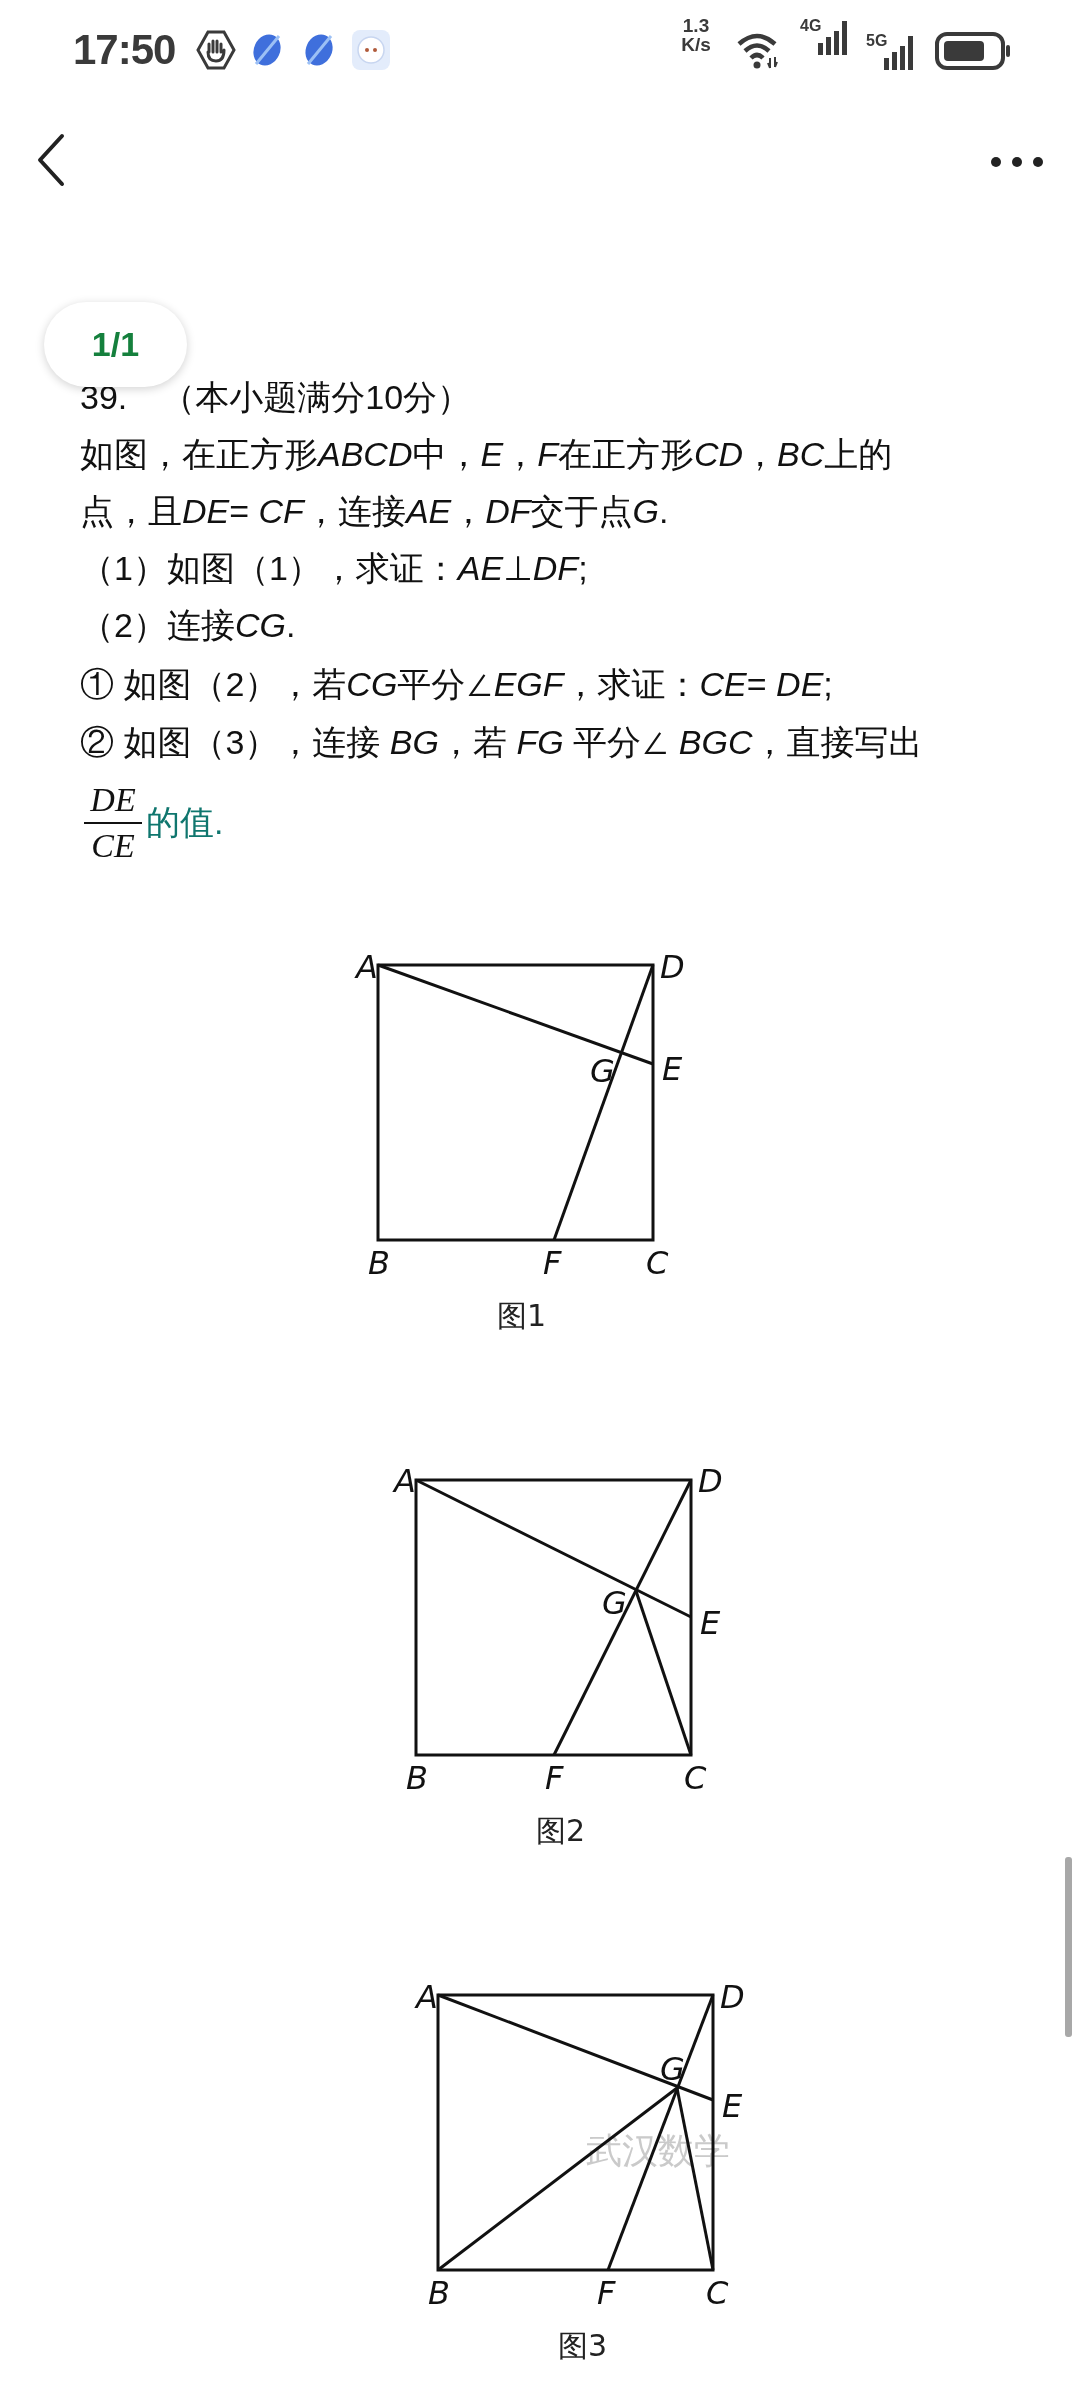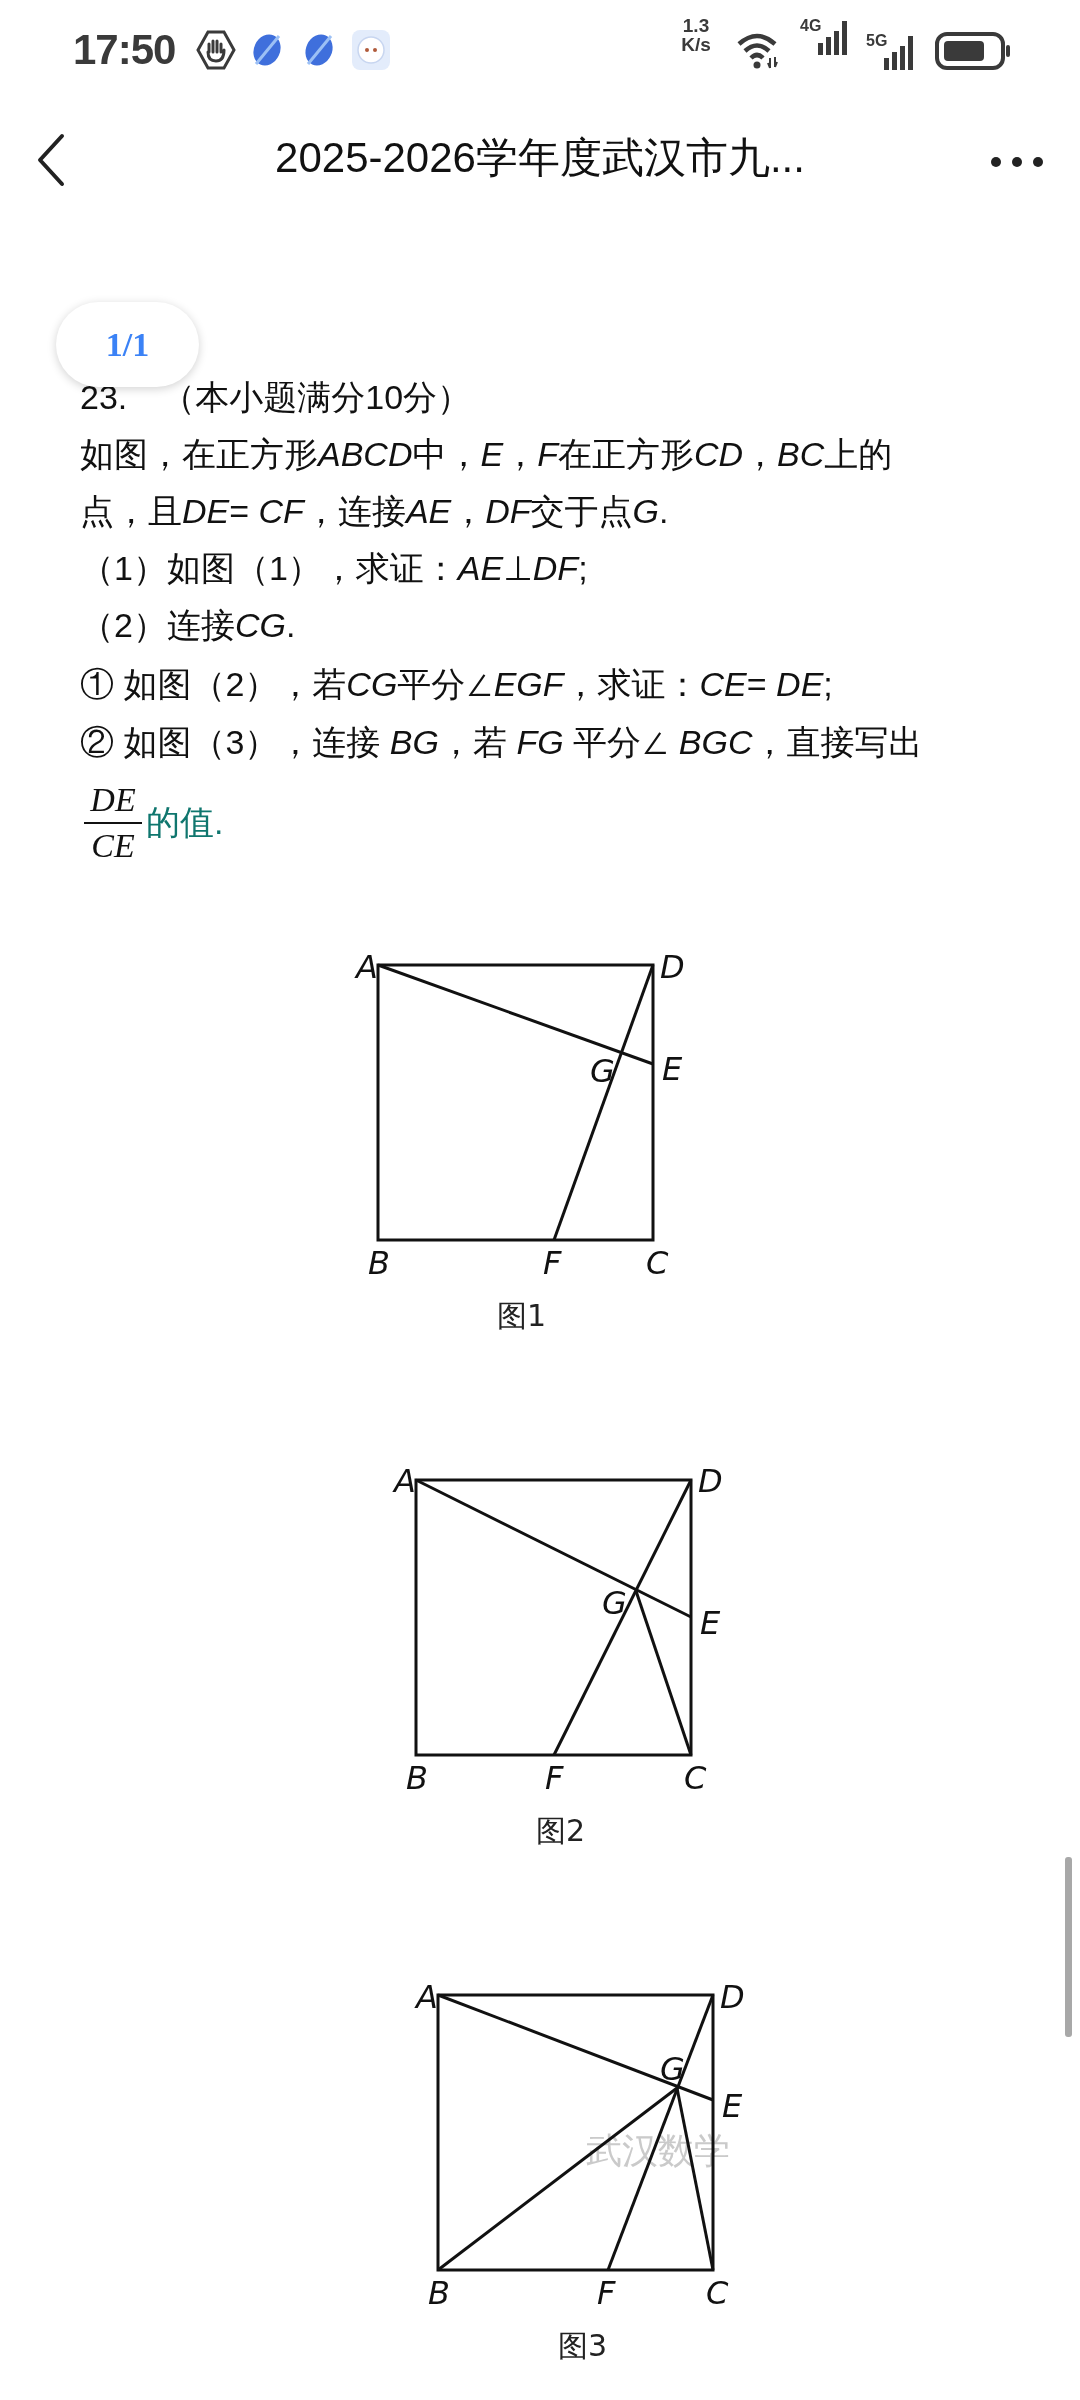--- a/index.html
+++ b/index.html
@@ -6,23 +6,23 @@
   body { width:1080px; height:2400px; background:#ffffff; position:relative; overflow:hidden;
          font-family:"DejaVu Sans","Liberation Sans",sans-serif; color:#1a1a1a; }
   .statusbar { position:absolute; left:0; top:0; width:1080px; height:100px; }
   .sb-time { position:absolute; left:73px; top:26px; font-size:42px; font-weight:bold; color:#3a3a3a; letter-spacing:-1px; font-family:"Liberation Sans",sans-serif; }
   .sb-ic { position:absolute; top:30px; }
   .sb-speed { position:absolute; left:676px; top:16px; width:40px; font-size:19px; line-height:19px; font-weight:bold; color:#3a3a3a; text-align:center; font-family:"Liberation Sans",sans-serif; }
   .navbar { position:absolute; left:0; top:110px; width:1080px; height:100px; }
   .nav-back { position:absolute; left:28px; top:20px; width:50px; height:60px; cursor:pointer; }
   .nav-title { position:absolute; left:150px; width:780px; top:20px; text-align:center; font-size:42px; color:#111; white-space:nowrap; font-family:"Liberation Sans",sans-serif; }
   .nav-more { position:absolute; left:990px; top:22px; font-size:40px; color:#222; letter-spacing:2px; cursor:pointer; }
-  .page-badge { position:absolute; left:56px; top:302px; width:143px; height:85px; border-radius:43px; background:#fff;
+  .page-badge { position:absolute; left:44px; top:302px; width:143px; height:85px; border-radius:43px; background:#fff;
                 box-shadow:0 2px 10px rgba(0,0,0,0.18); display:flex; align-items:center; justify-content:center;
-                font-size:34px; font-weight:bold; color:#3b82f6; font-family:Liberation Serif, serif; z-index:3; }
+                font-size:34px; font-weight:bold; color:#15803d; font-family:Liberation Sans, sans-serif; z-index:3; }
   .doc-line { position:absolute; left:80px; font-size:34px; color:#111; white-space:nowrap; font-family:"Liberation Sans",sans-serif; }
   .doc-line i { font-style:italic; }
   .frac { position:absolute; left:84px; top:780px; width:58px; text-align:center; font-family:"Liberation Serif",serif; font-style:italic; font-size:34px; color:#111; }
   .frac .num { border-bottom:2px solid #111; line-height:40px; padding-bottom:2px; }
   .frac .den { line-height:44px; }
   .frac-tail { position:absolute; left:146px; top:800px; font-size:34px; color:#0f766e; font-family:"Liberation Sans",sans-serif; }
   .fig { position:absolute; }
   .fig svg { overflow:visible; }
   .lbl { font-family:"DejaVu Sans",sans-serif; font-style:italic; font-size:32px; fill:#111; }
   .cap { font-family:"DejaVu Sans",sans-serif; font-size:30px; fill:#222; }
@@ -100,34 +100,33 @@
       </svg>
   </span>
 </div>
 
 <div class="navbar">
   <div class="nav-back">
     <svg width="50" height="60" viewBox="0 0 50 60">
         <path d="M34 6 L12 30 L34 54" stroke="#222" stroke-width="4" fill="none" stroke-linecap="round" stroke-linejoin="round"></path>
       </svg>
   </div>
-  <div class="nav-title">2025-2026学年度武汉市九...</div>
   <div class="nav-more">
     <svg width="54" height="14" viewBox="0 0 54 14" style="margin-top:20px">
         <circle cx="6" cy="7" r="5" fill="#222"></circle>
         <circle cx="27" cy="7" r="5" fill="#222"></circle>
         <circle cx="48" cy="7" r="5" fill="#222"></circle>
       </svg>
   </div>
 </div>
 
 <div class="page-badge">1/1</div>
 
 <div>
-  <div class="doc-line" style="top:375px; left:80px;">23.　（本小题满分10分）</div>
+  <div class="doc-line" style="top:375px; left:80px;">39.　（本小题满分10分）</div>
 
   <div class="doc-line" style="top:432px;">
     <span>如图，在正方形</span><i>ABCD</i><span>中，</span><i>E</i><span>，</span><i>F</i><span>在正方形</span><i>CD</i><span>，</span><i>BC</i><span>上的</span>
   </div>
 
   <div class="doc-line" style="top:489px;">
     <span>点，且</span><i>DE</i><span>= </span><i>CF</i><span>，连接</span><i>AE</i><span>，</span><i>DF</i><span>交于点</span><i>G</i><span>.</span>
   </div>
 
   <div class="doc-line" style="top:546px; left:80px;">

